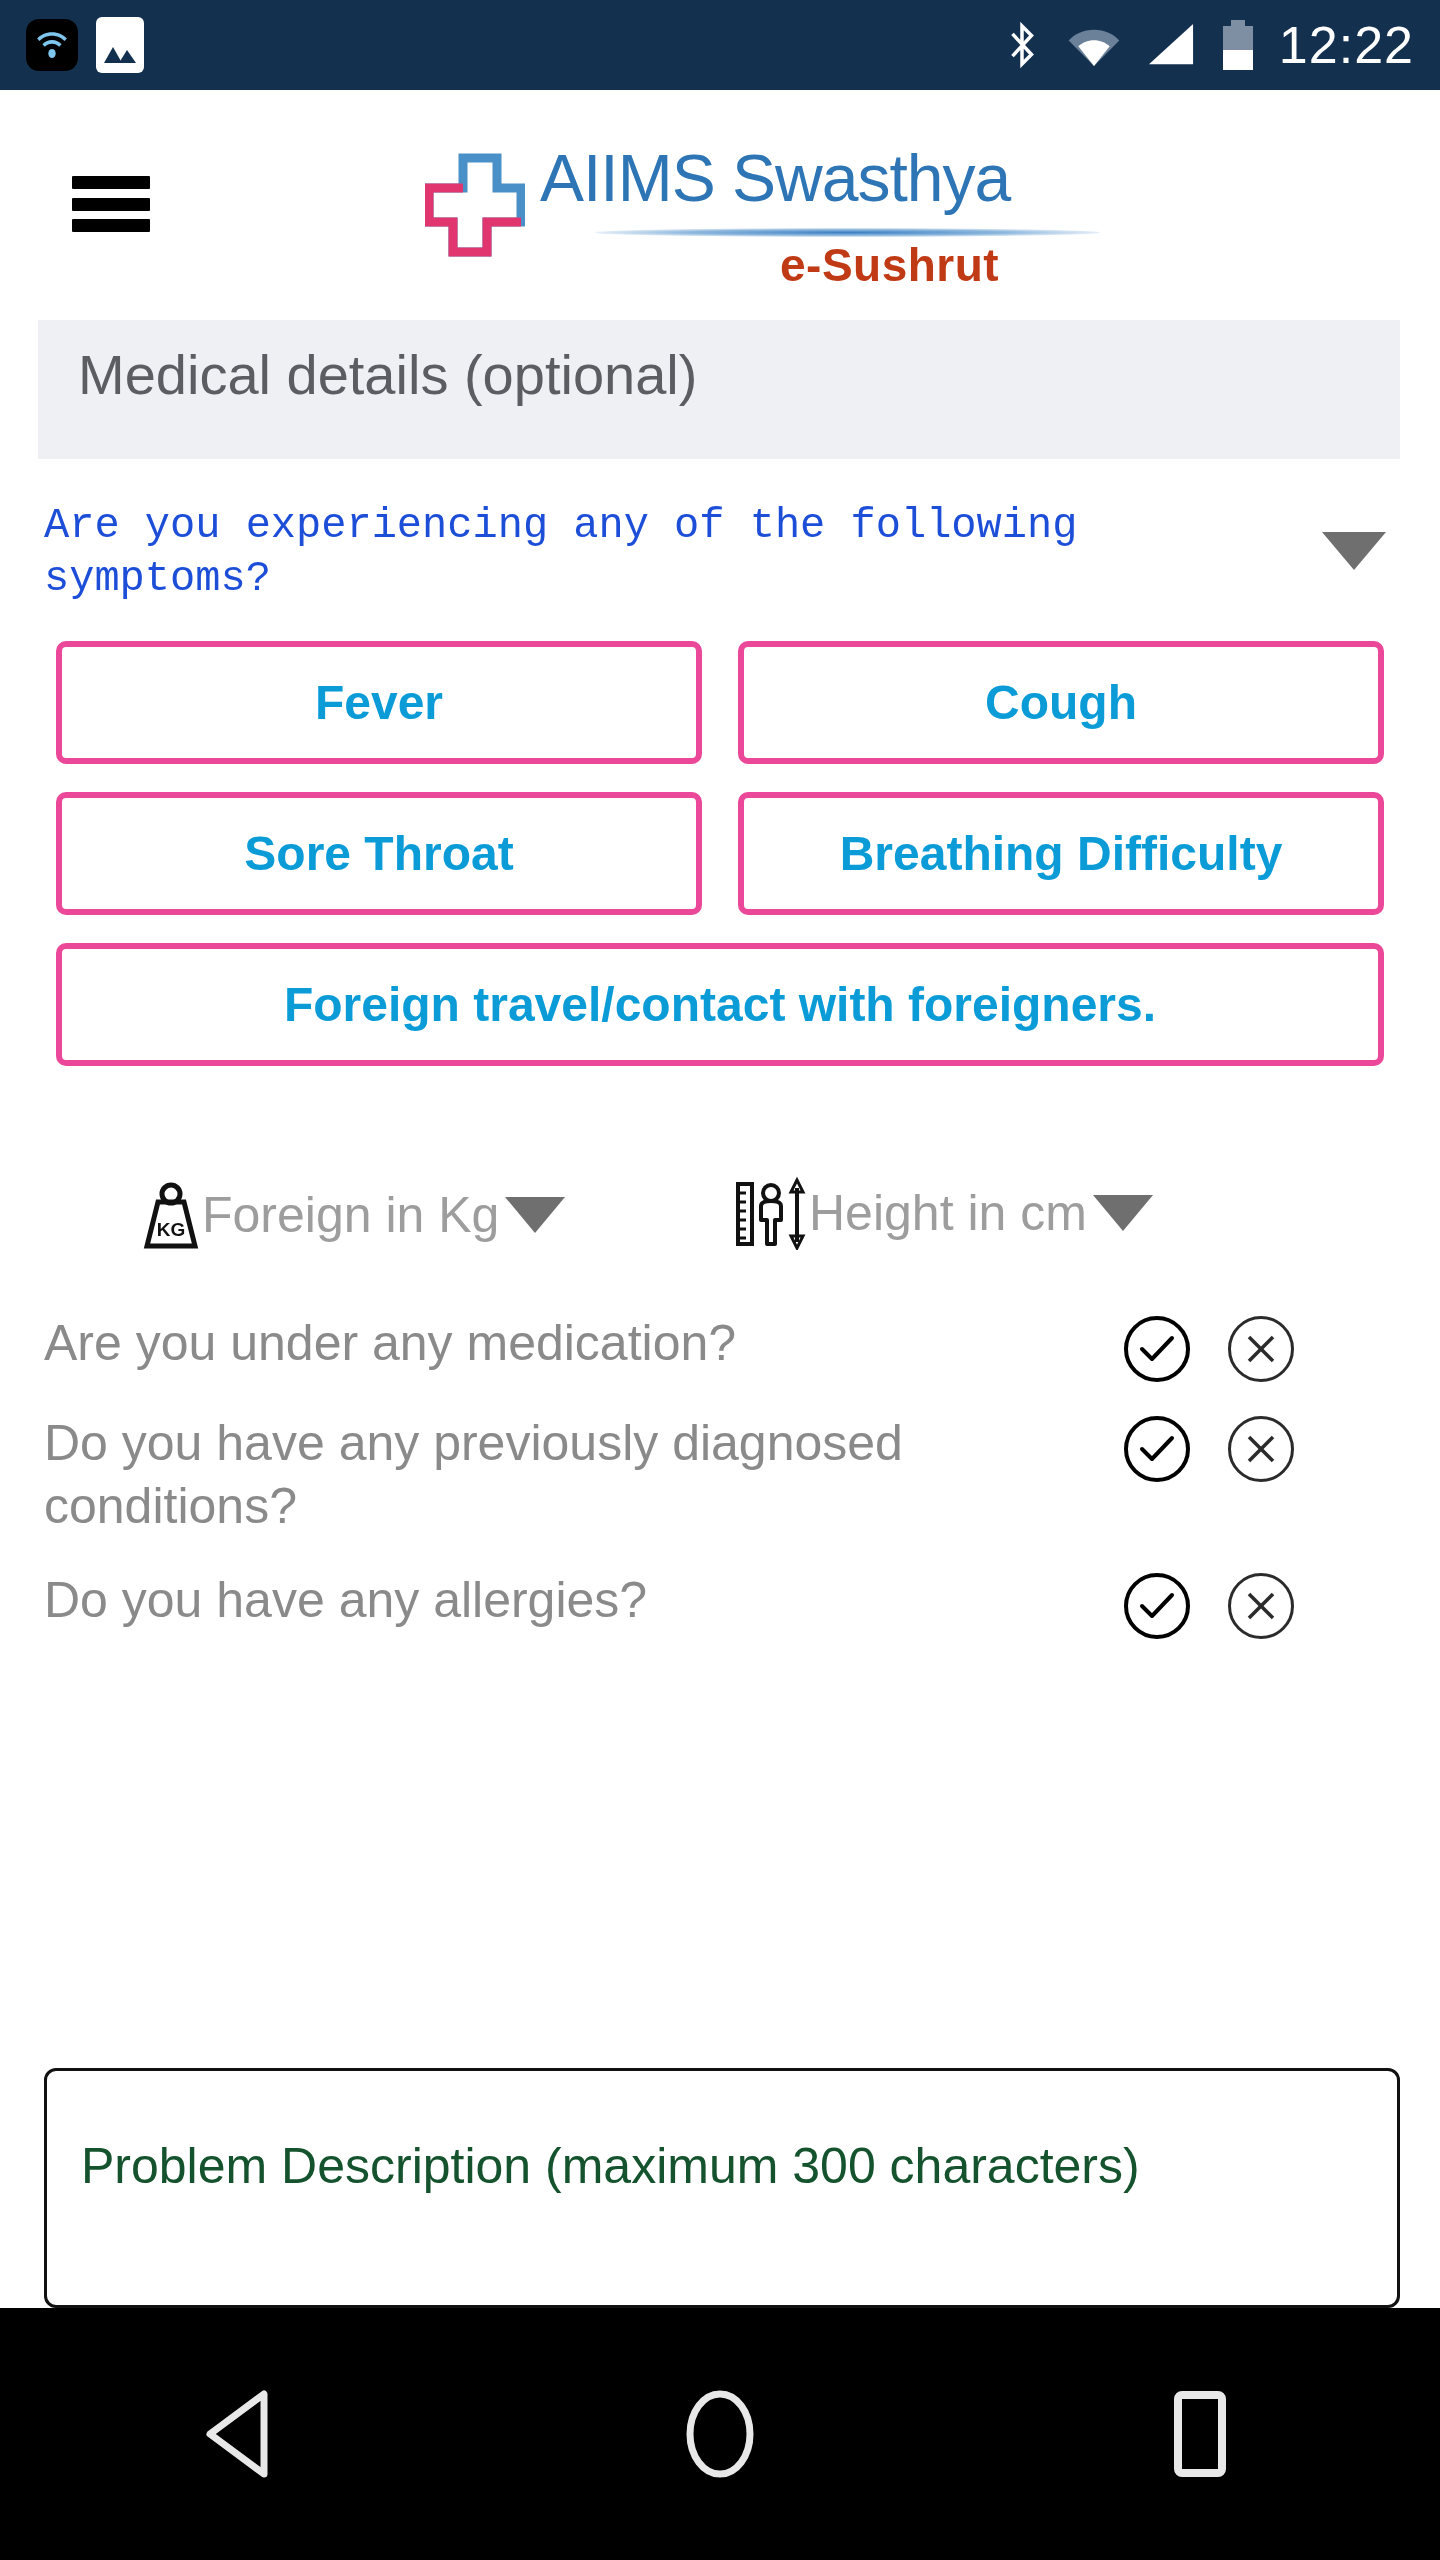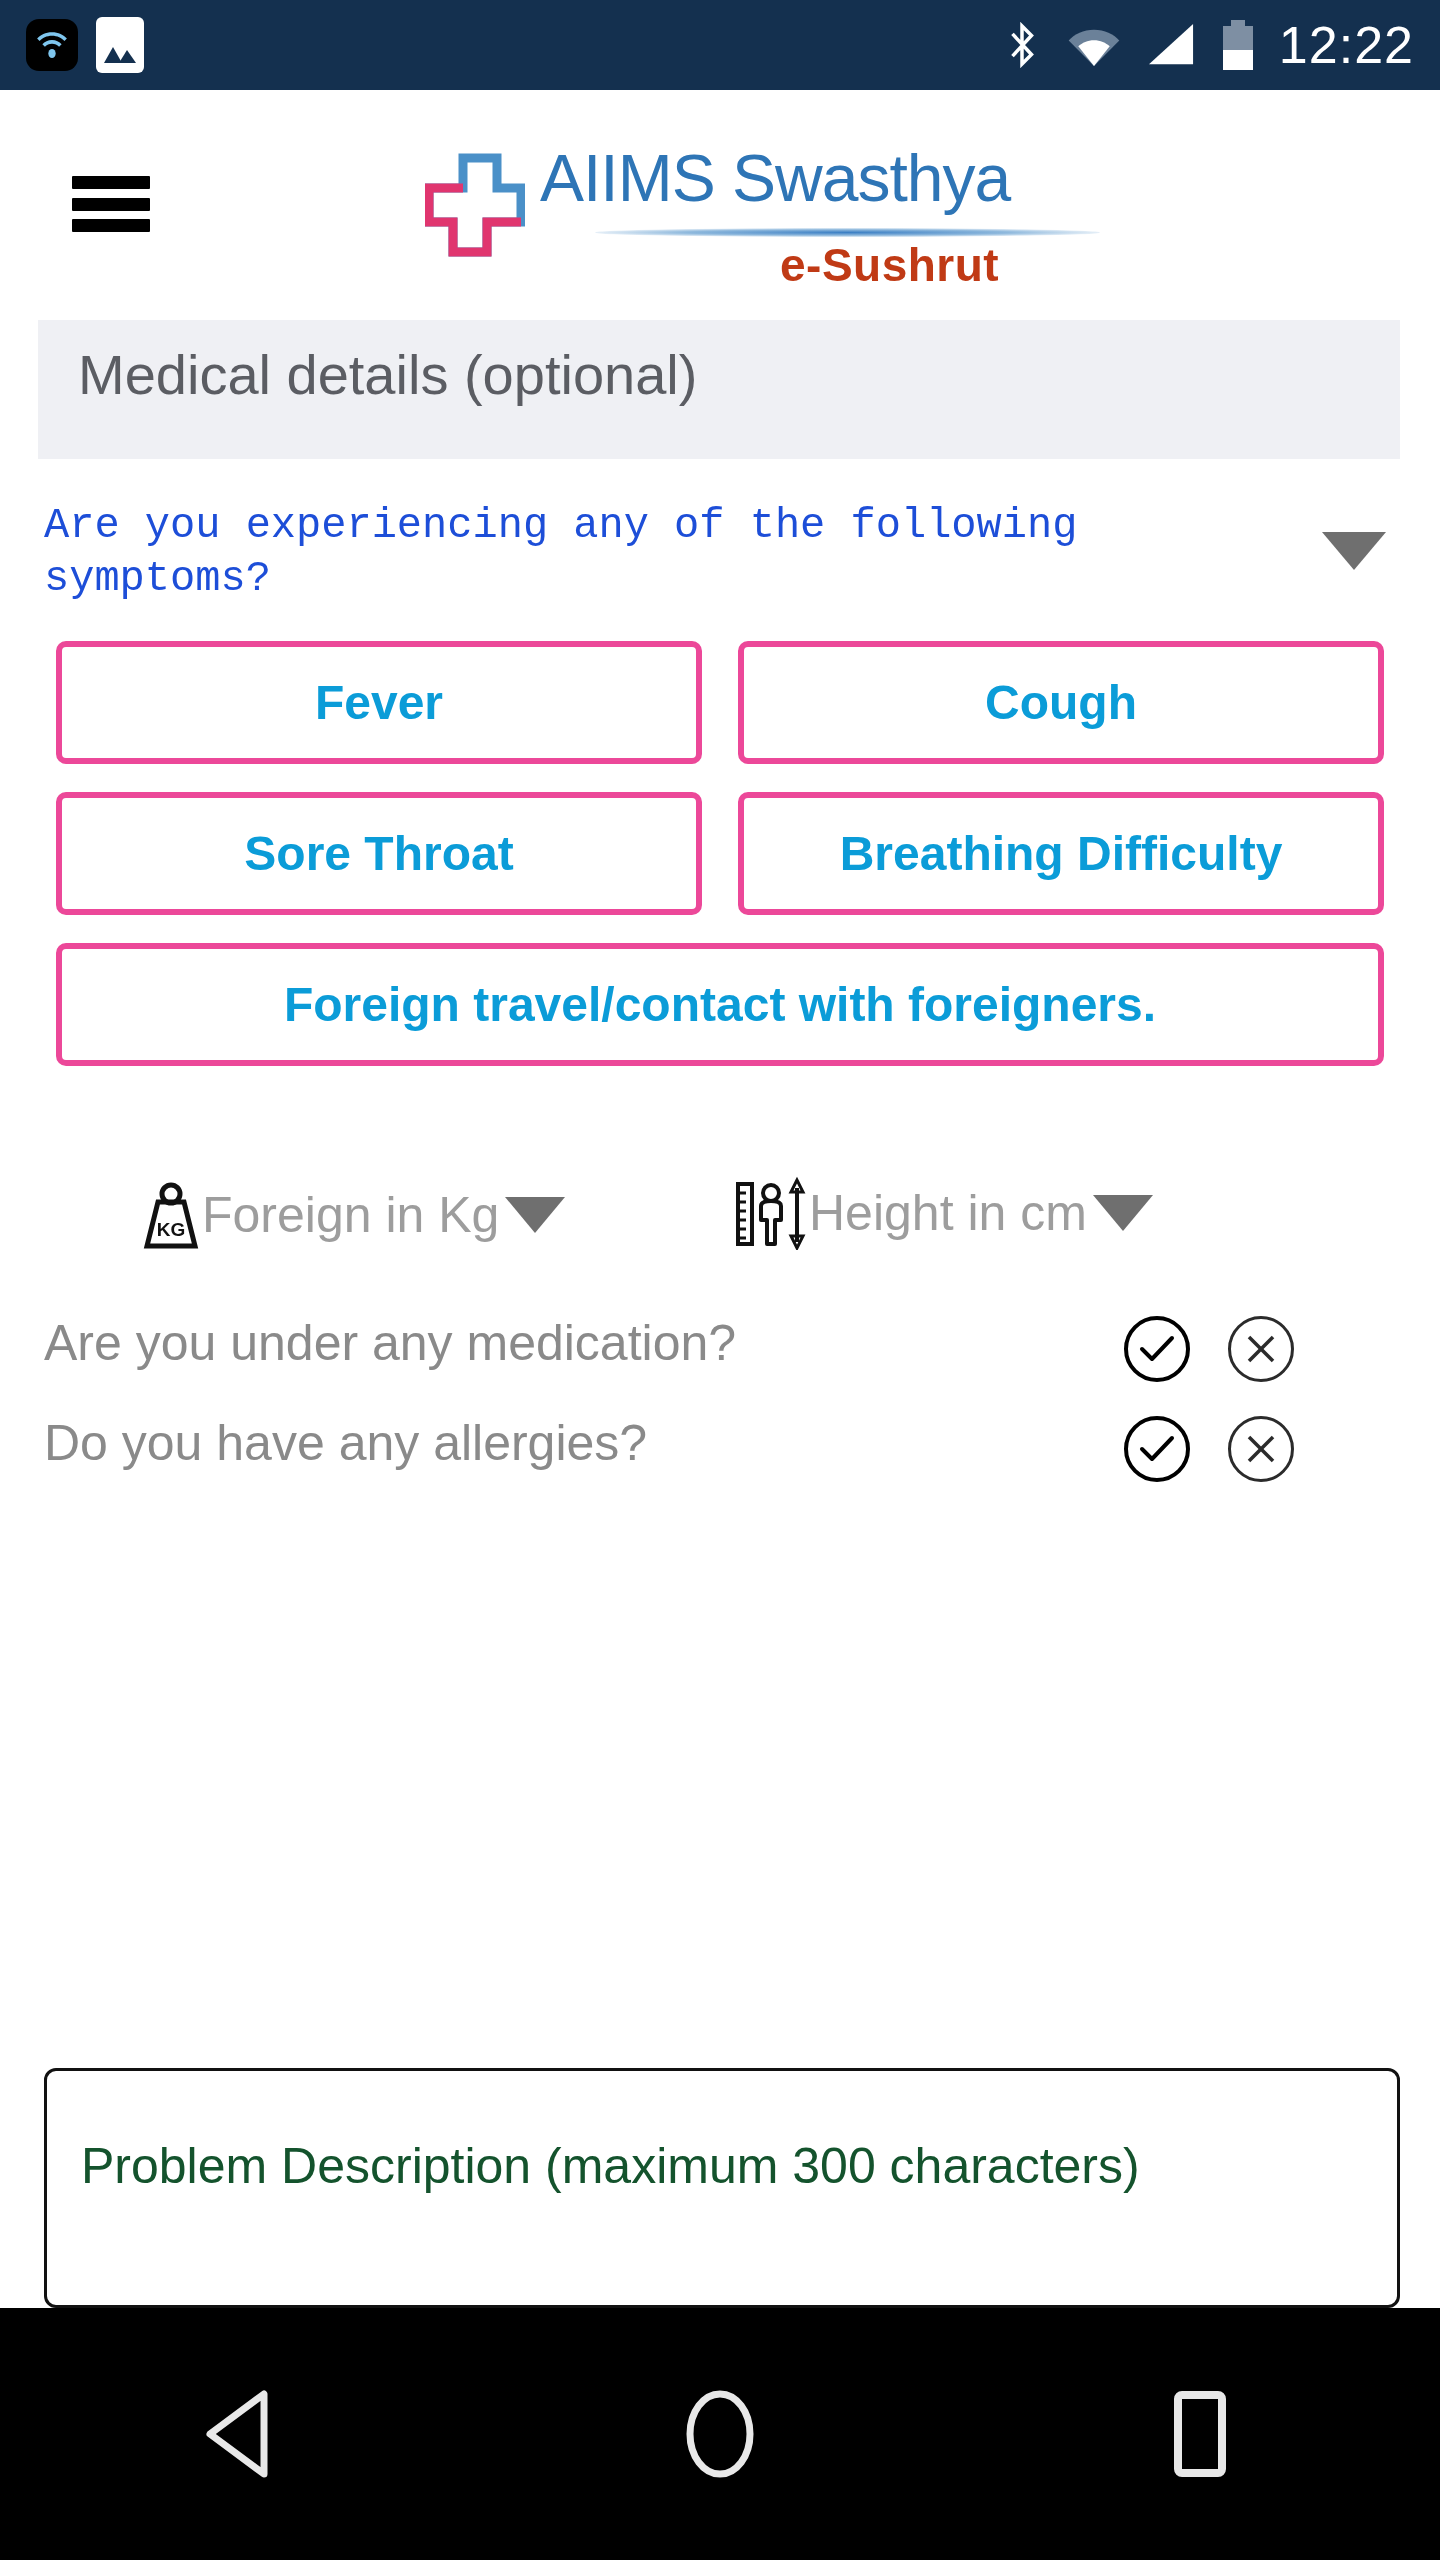--- a/index.html
+++ b/index.html
@@ -276,20 +276,36 @@
           </div>
           <div class="circ no">
             <svg width="34" height="34" viewBox="0 0 34 34">
                 <line x1="5" y1="5" x2="29" y2="29" stroke="#2b2b2b" stroke-width="3.5"></line>
                 <line x1="29" y1="5" x2="5" y2="29" stroke="#2b2b2b" stroke-width="3.5"></line>
               </svg>
           </div>
         </div>
       </div>
 
+      <div class="yn-row">
+        <div class="yn-text">Do you have any previously diagnosed conditions?</div>
+        <div class="yn-actions">
+          <div class="circ yes">
+            <svg width="38" height="30" viewBox="0 0 38 30">
+                <polyline points="4,15 14,25 34,4" fill="none" stroke="#000" stroke-width="4" stroke-linecap="round" stroke-linejoin="round"></polyline>
+              </svg>
+          </div>
+          <div class="circ no">
+            <svg width="34" height="34" viewBox="0 0 34 34">
+                <line x1="5" y1="5" x2="29" y2="29" stroke="#2b2b2b" stroke-width="3.5"></line>
+                <line x1="29" y1="5" x2="5" y2="29" stroke="#2b2b2b" stroke-width="3.5"></line>
+              </svg>
+          </div>
+        </div>
+      </div>
 
       <div class="yn-row">
         <div class="yn-text">Do you have any allergies?</div>
         <div class="yn-actions">
           <div class="circ yes">
             <svg width="38" height="30" viewBox="0 0 38 30">
                 <polyline points="4,15 14,25 34,4" fill="none" stroke="#000" stroke-width="4" stroke-linecap="round" stroke-linejoin="round"></polyline>
               </svg>
           </div>
           <div class="circ no">

